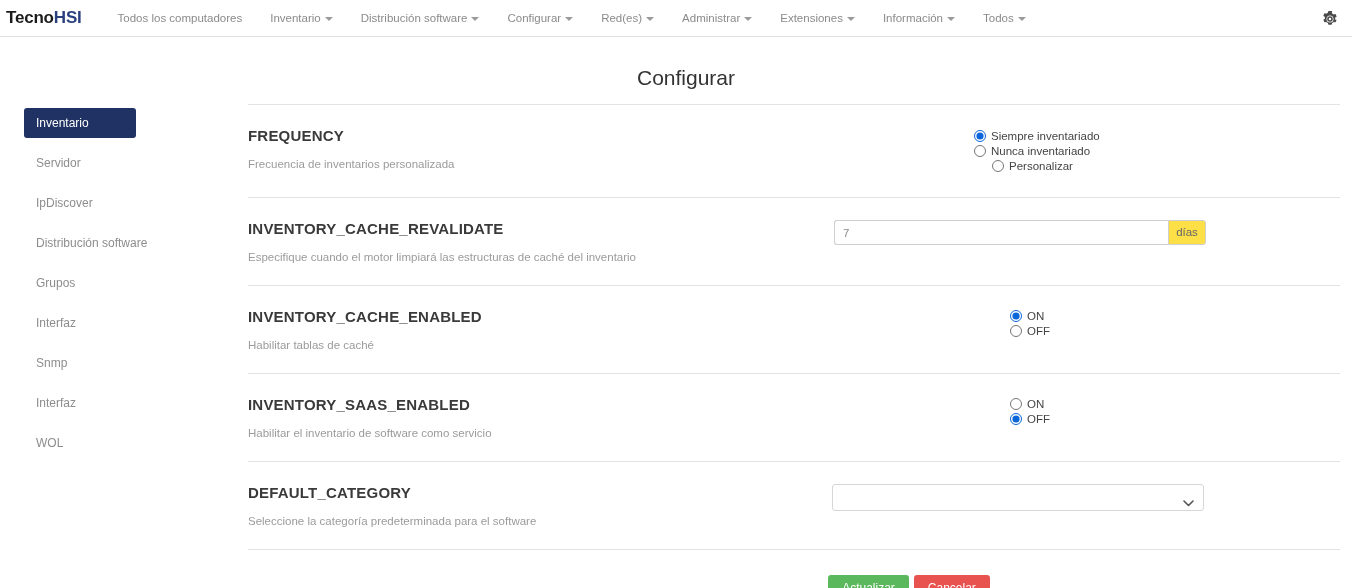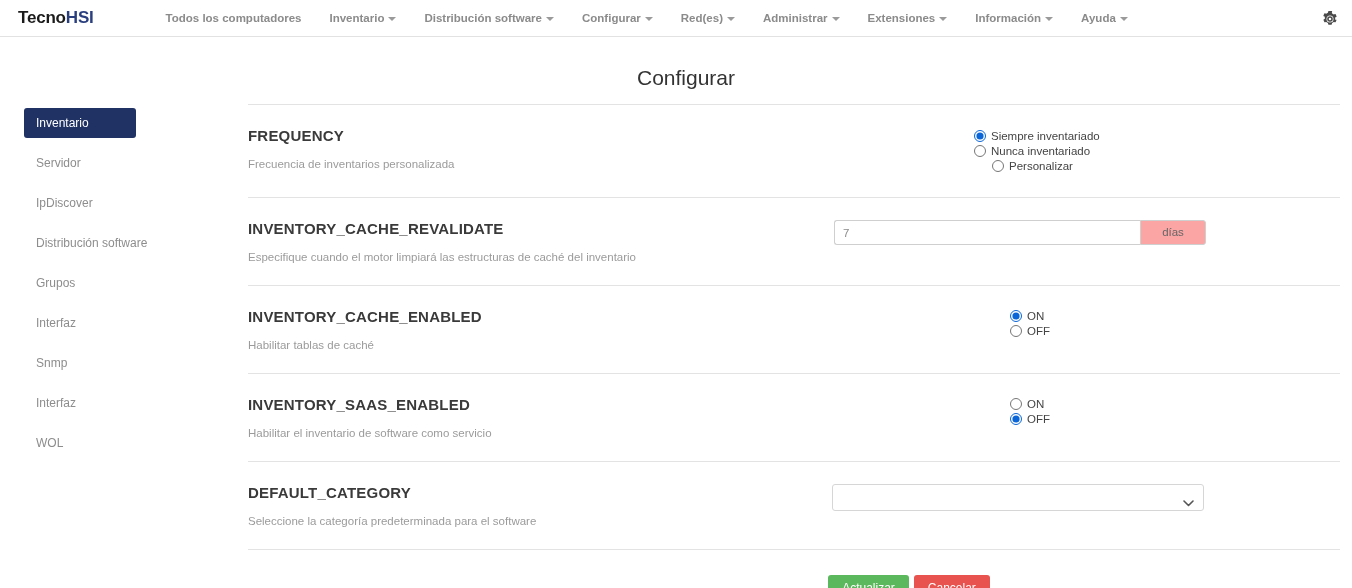--- a/index.html
+++ b/index.html
@@ -13,35 +13,34 @@
   }
 
   
   .navbar {
     position: relative;
     height: 37px;
     background: #ffffff;
     border-bottom: 1px solid #e2e2e2;
     display: flex;
     align-items: center;
-    padding: 0 14px;
-    gap: 36px;
+    padding: 0 2px;
   }
   .brand {
     font-size: 17px;
     font-weight: bold;
     letter-spacing: -0.2px;
     margin-right: 22px;
     padding-left: 4px;
     white-space: nowrap;
   }
   .brand .b-dark { color: #1b1b1b; }
   .brand .b-blue { color: #2a3f7e; }
 
-  .nav-items { display: flex; align-items: flex-end; font-weight: bold; }
+  .nav-items { display: flex; align-items: flex-end; }
   .nav-item {
     font-size: 11.5px;
     color: #8b8b8b;
     padding: 0 14px;
     white-space: nowrap;
     cursor: pointer;
     line-height: 36px;
   }
   .caret {
     display: inline-block;
@@ -147,27 +146,27 @@
     border-right: none;
     border-radius: 3px 0 0 3px;
     padding: 0 8px;
     font-size: 11.5px;
     color: #8a8a8a;
     font-family: "Liberation Sans", sans-serif;
     outline: none;
     background: #fff;
   }
   .input-addon {
-    width: 66px;
+    width: 38px;
     height: 25px;
     line-height: 23px;
     text-align: center;
     font-size: 11.5px;
     color: #666;
-    background: #fca5a5;
+    background: #fde047;
     border: 1px solid #cfcfcf;
     border-radius: 0 3px 3px 0;
   }
   .hint {
     margin-top: 20px;
     width: 372px;
     text-align: center;
     font-size: 11px;
     font-style: italic;
     color: #2f7d33;
@@ -243,21 +242,21 @@
     <div class="nav-item">
       <span>Administrar</span><span class="caret"></span>
     </div>
     <div class="nav-item">
       <span>Extensiones</span><span class="caret"></span>
     </div>
     <div class="nav-item">
       <span>Información</span><span class="caret"></span>
     </div>
     <div class="nav-item">
-      <span>Ayuda</span><span class="caret"></span>
+      <span>Todos</span><span class="caret"></span>
     </div>
   </div>
   <div class="nav-right">
     <span>
       <svg class="gear" viewBox="0 0 16 16" fill="#4a4a4a">
         <path d="M8 5.2a2.8 2.8 0 1 0 0 5.6 2.8 2.8 0 0 0 0-5.6zm0 4.1a1.3 1.3 0 1 1 0-2.6 1.3 1.3 0 0 1 0 2.6z"></path>
         <path d="M14.3 9.1l-1.2-.6c.05-.33.08-.66.08-1s-.03-.67-.08-1l1.2-.6a.5.5 0 0 0 .23-.63l-.86-2a.5.5 0 0 0-.6-.29l-1.28.42a5.6 5.6 0 0 0-1.7-1l-.27-1.33A.5.5 0 0 0 9.33 0H6.67a.5.5 0 0 0-.49.4L5.9 1.73a5.6 5.6 0 0 0-1.7 1L2.93 2.3a.5.5 0 0 0-.6.29l-.86 2a.5.5 0 0 0 .23.63l1.2.6c-.05.33-.08.66-.08 1s.03.67.08 1l-1.2.6a.5.5 0 0 0-.23.63l.86 2a.5.5 0 0 0 .6.29l1.28-.42c.5.42 1.07.76 1.7 1l.27 1.33a.5.5 0 0 0 .49.4h2.66a.5.5 0 0 0 .49-.4l.27-1.33a5.6 5.6 0 0 0 1.7-1l1.28.42a.5.5 0 0 0 .6-.29l.86-2a.5.5 0 0 0-.23-.63zM8 11.5A3.5 3.5 0 1 1 8 4.5a3.5 3.5 0 0 1 0 7z"></path>
       </svg>
     </span>
   </div>

